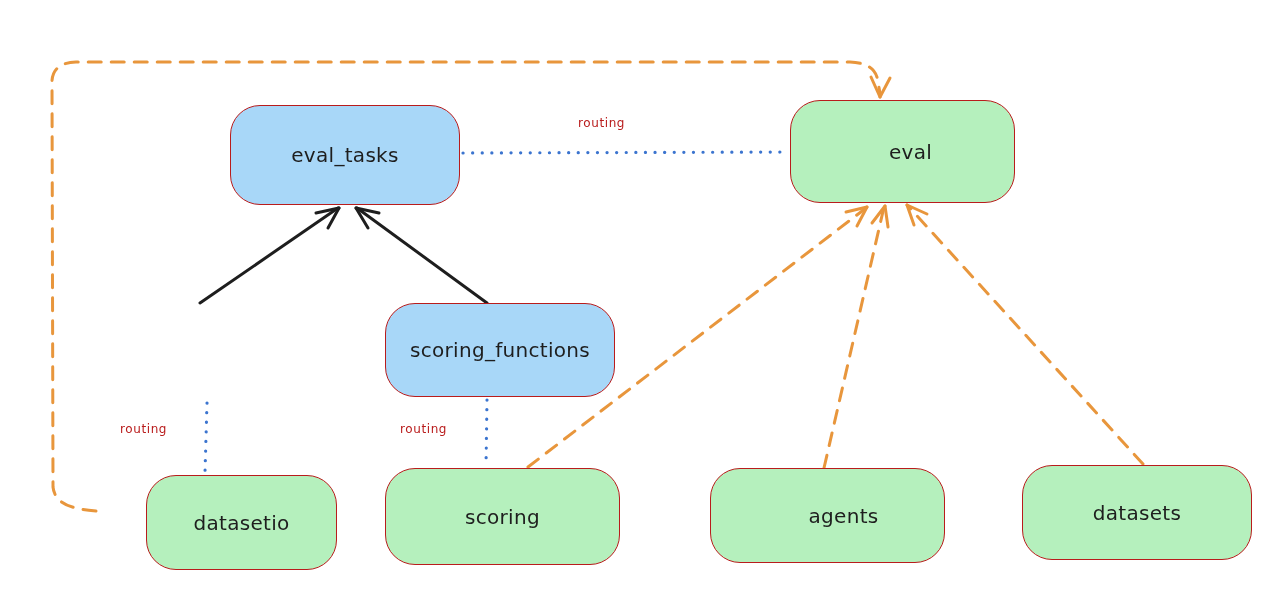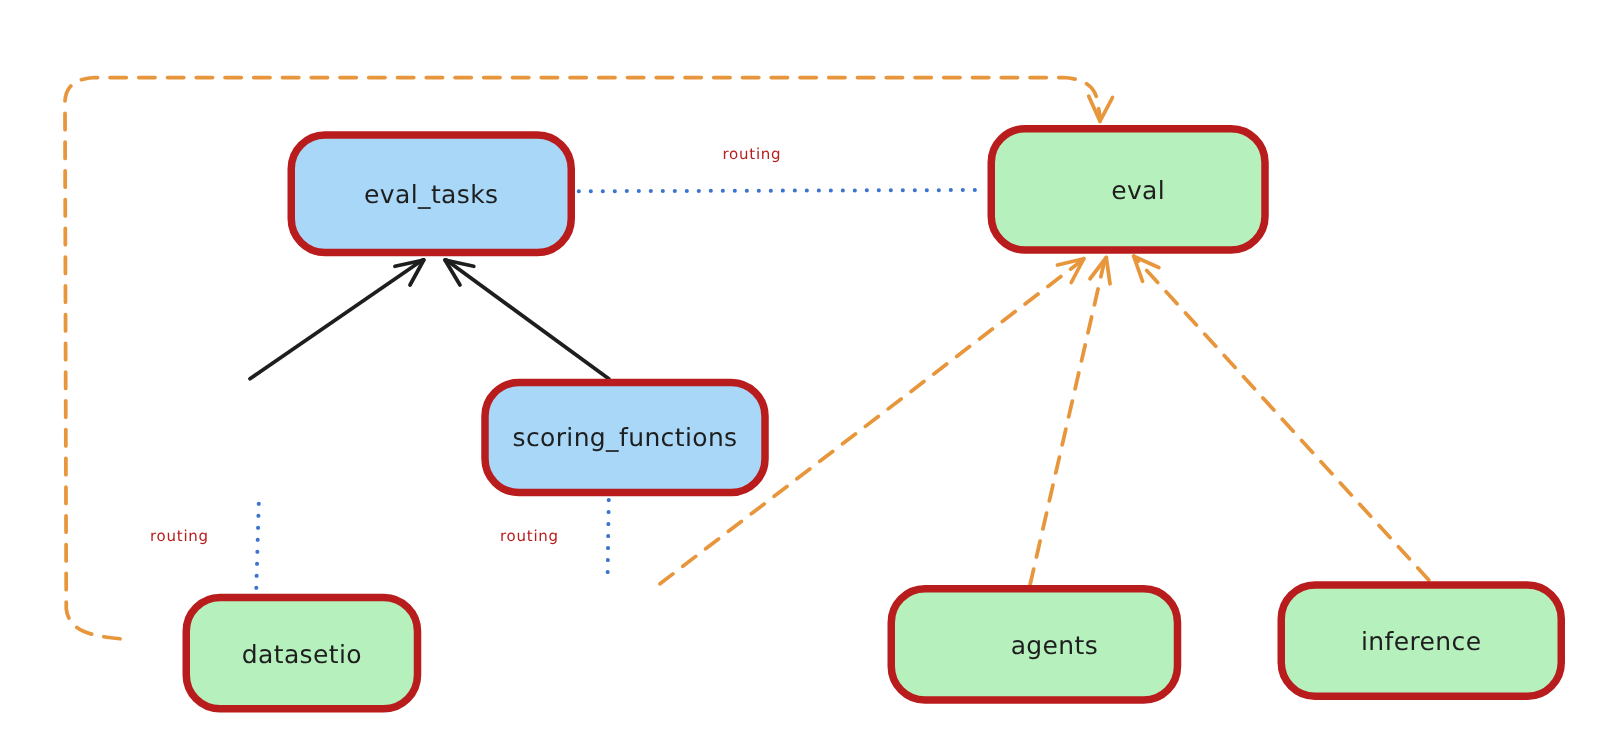--- a/index.html
+++ b/index.html
@@ -13,21 +13,21 @@
   }
   .edges-layer {
     position: absolute;
     left: 0; top: 0;
     width: 1280px; height: 596px;
     pointer-events: none;
   }
   .node {
     position: absolute;
     box-sizing: border-box;
-    border: 6px solid #b91c1c;
+    border: 1px solid #b91c1c;
     border-radius: 30px;
     display: flex;
     align-items: center;
     justify-content: center;
     font-size: 20px;
     color: #1e1e1e;
     letter-spacing: 0.3px;
   }
   .node.blue  { background: #a8d7f8; }
   .node.green { background: #b5f0bd; }
@@ -106,27 +106,30 @@
 
 
   <div class="node blue" style="left:385px; top:303px; width:230px; height:94px;">
     <span>scoring_functions</span>
   </div>
 
   <div class="node green" style="left:110px; top:475px; width:191px; height:95px;margin-left:36px;">
     <span>datasetio</span>
   </div>
 
+  <div class="node green" style="left:385px; top:468px; width:235px; height:97px;">
+    <span>scoring</span>
+  </div>
 
   <div class="node green" style="left:710px; top:468px; width:235px; height:95px;padding-left:32px;">
     <span>agents</span>
   </div>
 
   <div class="node green" style="left:1022px; top:465px; width:230px; height:95px;">
-    <span>inference</span>
+    <span>datasets</span>
   </div>
 
   <span class="edge-label" style="left:578px; top:116px;">routing</span>
 
   <span class="edge-label" style="left:120px; top:422px;">routing</span>
 
   <span class="edge-label" style="left:400px; top:422px;">routing</span>
 
 </div>
 

